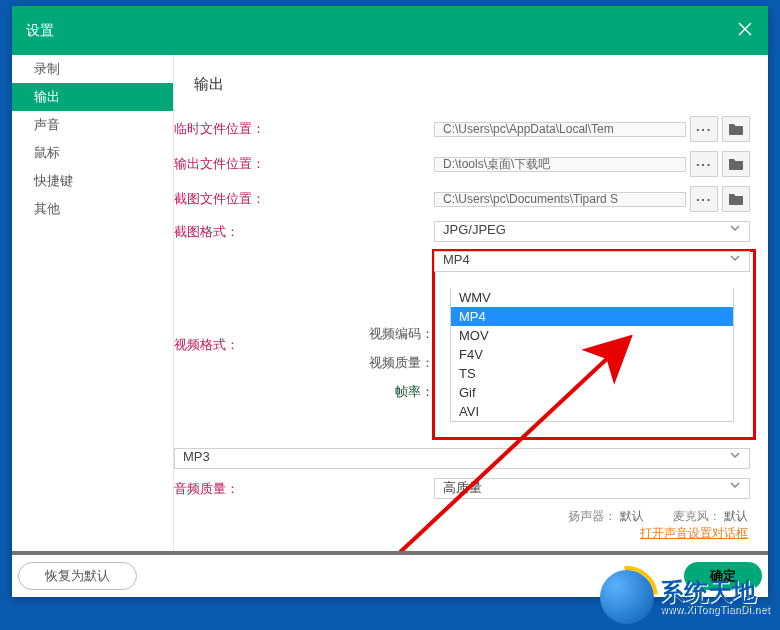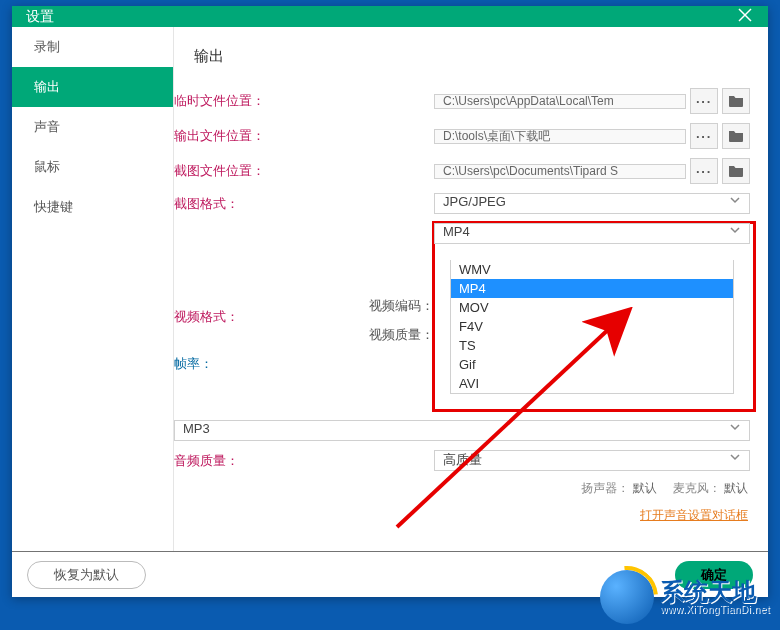--- a/index.html
+++ b/index.html
@@ -18,38 +18,38 @@
       left: 12px; top: 6px;
       width: 756px; height: 591px;
       background: #fff;
       box-shadow: 0 2px 10px rgba(0,0,0,.3);
       display: flex;
       flex-direction: column;
     }
     .titlebar {
       background: #00a878;
       color: #fff;
-      height: 21px;
+      height: 49px;
       display: flex;
       align-items: center;
       padding: 0 14px;
       font-size: 14px;
     }
     .titlebar .spacer { flex: 1; }
     .close-icon { width: 18px; height: 18px; cursor: pointer; stroke: #fff; }
     .body { flex: 1; display: flex; overflow: hidden; }
     .sidebar {
       width: 162px;
       background: #fff;
       border-right: 1px solid #e5e5e5;
       display: flex; flex-direction: column;
       padding-top: 0;
     }
     .sidebar-item {
-      height: 40px;
+      height: 28px;
       display: flex; align-items: center;
       padding-left: 22px;
       color: #555;
       cursor: pointer;
       font-size: 13px;
     }
     .sidebar-item.active {
       background: #00a878;
       color: #fff;
     }
@@ -143,41 +143,40 @@
     .dropdown-option.selected {
       background: #1e90ff;
       color: #fff;
     }
     .spacer-after-dropdown { height: 10px; }
     .speaker-row {
       display: flex;
       padding-right: 20px;
       margin-top: 0;
       justify-content: flex-end;
-      gap: 16px;
+      gap: 29px;
       color: #666;
       font-size: 12px;
     }
     .speaker-row span.lbl { color: #888; }
     .link-row {
       display: flex; justify-content: flex-end;
       padding-right: 20px;
-      margin-top: 10px;
     }
     .link {
       color: #e67c1f;
       text-decoration: underline;
       cursor: pointer;
       font-size: 12px;
     }
     .footer {
-      border-top: 1px solid #737373;
+      border-top: 4px solid #737373;
       height: 46px;
       display: flex; align-items: center;
-      padding: 0 15px;
+      padding: 0 6px;
       gap: 17px;
     }
     .footer .spacer { flex: 1; }
     .btn {
       height: 28px;
       padding: 0 26px;
       border-radius: 14px;
       cursor: pointer;
       display: flex; align-items: center; justify-content: center;
       font-size: 13px;
@@ -261,20 +260,23 @@
         </div>
       <div class="sidebar-item">
           <span>声音</span>
         </div>
       <div class="sidebar-item">
           <span>鼠标</span>
         </div>
       <div class="sidebar-item">
           <span>快捷键</span>
         </div>
+      <div class="sidebar-item">
+          <span>其他</span>
+        </div>
     </div>
 
     <div class="content">
       <h2 class="section-title">输出</h2>
 
       <div class="form-row">
         <div class="form-label">临时文件位置：</div>
         <div class="path-input">C:\Users\pc\AppData\Local\Tem</div>
         <div class="btn-square">
             <span>···</span>
@@ -353,21 +355,21 @@
             <div class="dropdown-option">
                 <span>AVI</span>
               </div>
           </div>
         </div>
       </div>
 
       <div style="position:relative; height:0;">
         <div style="position:absolute; top:-113px; left:0; width:260px; text-align:right; color:#555;">视频编码：</div>
         <div style="position:absolute; top:-84px; left:0; width:260px; text-align:right; color:#555;">视频质量：</div>
-        <div style="position:absolute; top:-55px; left:0; width:260px; text-align:left; color:#0369a1;">帧率：</div>
+        <div style="position:absolute; top:-55px; left:0; width:260px; text-align:right; color:#14532d;">帧率：</div>
       </div>
 
       <div class="spacer-after-dropdown"></div>
 
       <div class="form-row">
         <div class="select">
           <span>MP3</span>
           <span class="chevron"><svg viewBox="0 0 12 12" fill="none">
                 <polyline points="2,4 6,8 10,4" stroke-width="1.5"></polyline>
               </svg></span>

